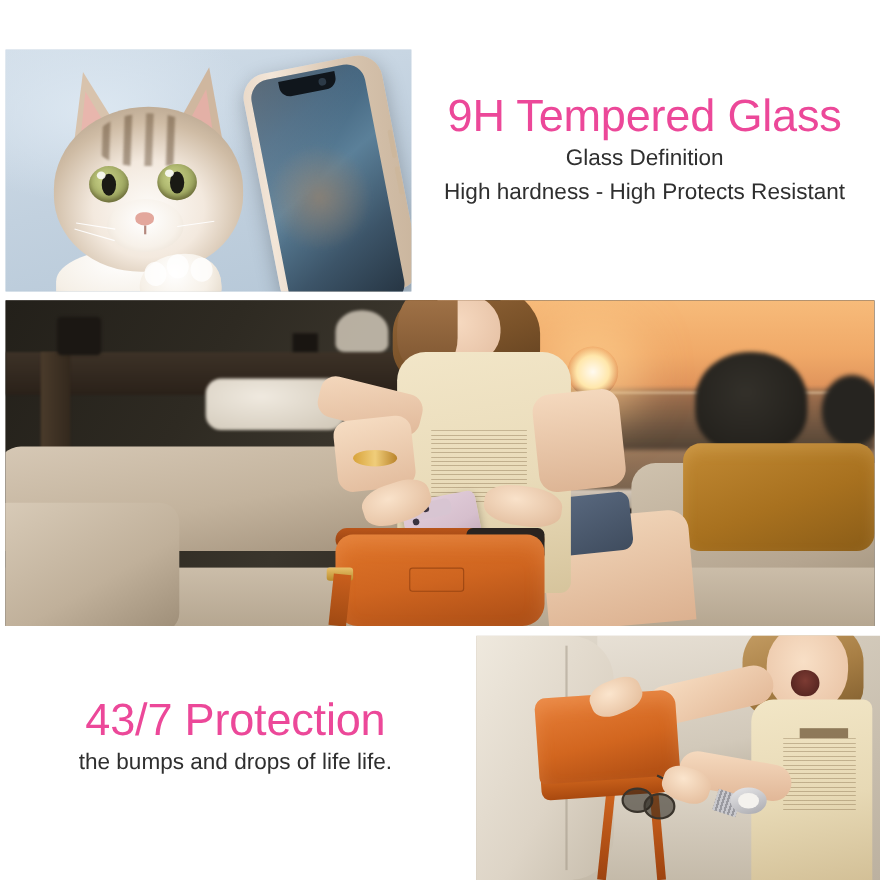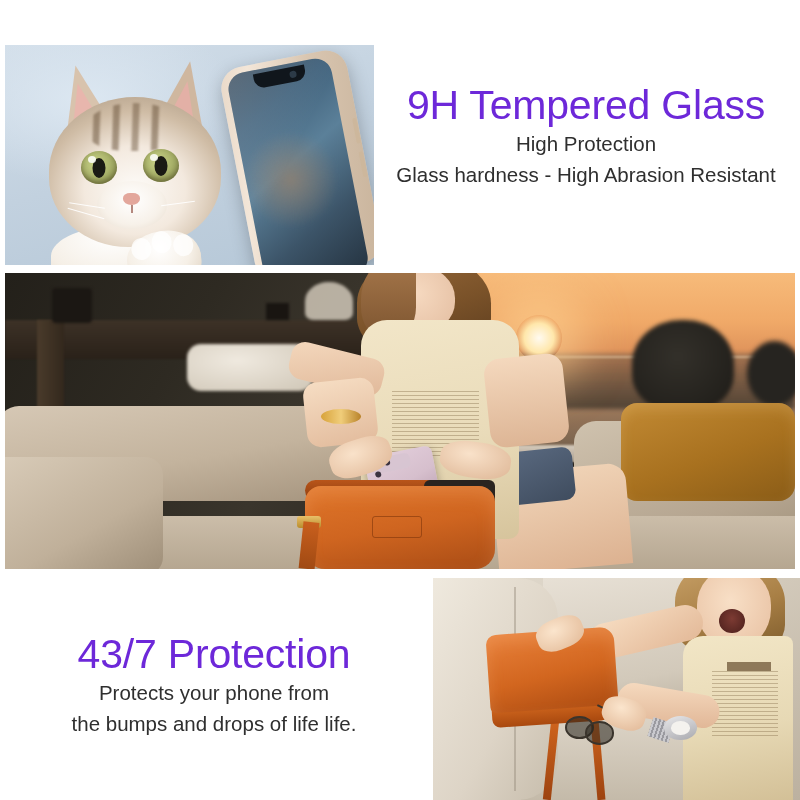--- a/index.html
+++ b/index.html
@@ -239,21 +239,21 @@
   .glasses{position:absolute;left:36%;top:62%;width:16%;height:12%;}
   .lens{position:absolute;width:42%;height:72%;border-radius:50%;
      border:2px solid #3a342c;background:rgba(40,36,30,.55);}
   .lens1{left:0;top:0;} .lens2{left:34%;top:22%;}
   .g-arm{position:absolute;left:52%;top:-22%;width:46%;height:2px;background:#3a342c;transform:rotate(26deg);}
 
   
   .txt-block{position:absolute;text-align:center;}
   #txt-glass{left:386px;top:83px;width:400px;}
   #txt-protect{left:14px;top:632px;width:400px;}
-  .headline{font-size:41px;line-height:1.1;color:#6d28d9;letter-spacing:-.2px;white-space:nowrap;}
+  .headline{font-size:41px;line-height:1.1;color:#ec4899;letter-spacing:-.2px;white-space:nowrap;}
   .subline{font-size:20.5px;line-height:1.52;color:#2f2f2f;white-space:nowrap;}
   #txt-glass .subline:first-of-type{margin-top:14px;}
   #txt-protect .subline:first-of-type{margin-top:12px;}
 </style>
 </head>
 <body>
 
 <div class="stage">
 
   <div class="panel" id="panel-cat">
@@ -297,22 +297,22 @@
       <div class="paw">
         <div class="toe" style="left:6px;top:4px;"></div>
         <div class="toe" style="left:27px;top:0px;"></div>
         <div class="toe" style="left:48px;top:6px;"></div>
       </div>
     </div>
   </div>
 
   <div class="txt-block" id="txt-glass">
     <div class="headline">9H Tempered Glass</div>
-    <div class="subline">High Protection</div>
-    <div class="subline">Glass hardness - High Abrasion Resistant</div>
+    <div class="subline">Glass Definition</div>
+    <div class="subline">High hardness - High Protects Resistant</div>
   </div>
 
   <div class="panel" id="panel-room">
     <div class="room-dark"></div>
     <div class="shelf"></div>
     <div class="shelf-leg"></div>
     <div class="vase"></div>
     <div class="lamp-s"></div>
     <div class="lamp"></div>
     <div class="white-pillow"></div>
@@ -356,21 +356,20 @@
     <div class="w-hand"></div>
     <div class="w-hand2"></div>
     <div class="bag"></div>
     <div class="bag-tag"></div>
     <div class="bag-clip"></div>
     <div class="bag-strap"></div>
   </div>
 
   <div class="txt-block" id="txt-protect">
     <div class="headline">43/7 Protection</div>
-    <div class="subline">Protects your phone from</div>
     <div class="subline">the bumps and drops of life life.</div>
   </div>
 
   <div class="panel" id="panel-snatch">
     <div class="s-sofa"></div>
     <div class="s-cush"></div>
     <div class="s-seat"></div>
     <div class="s-back"></div>
     <div class="s-seam"></div>
     <div class="s-dark"></div>

